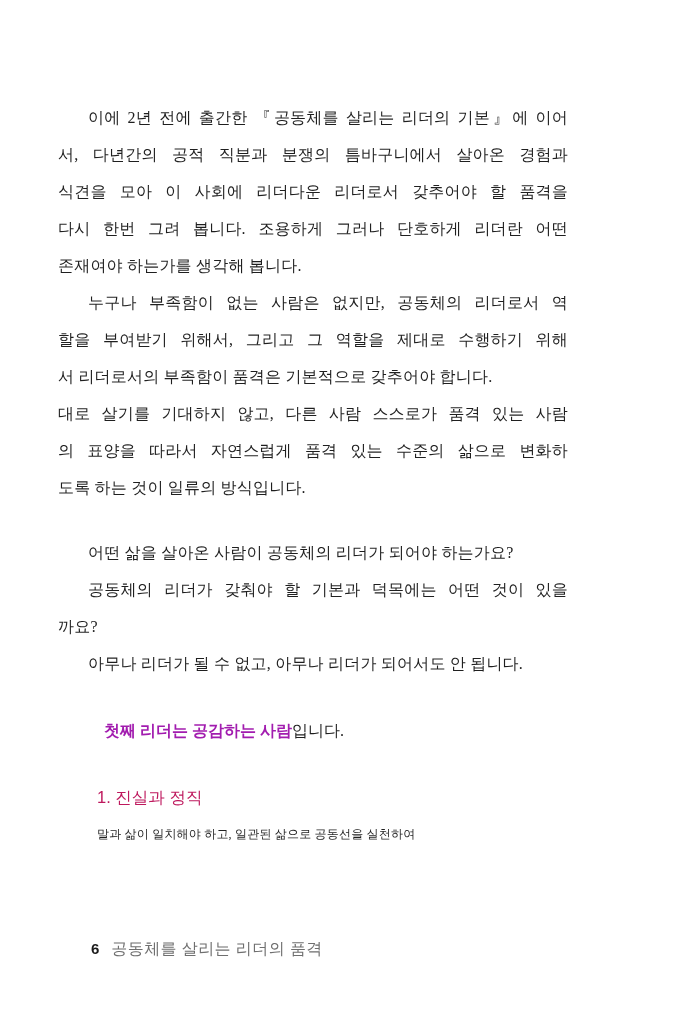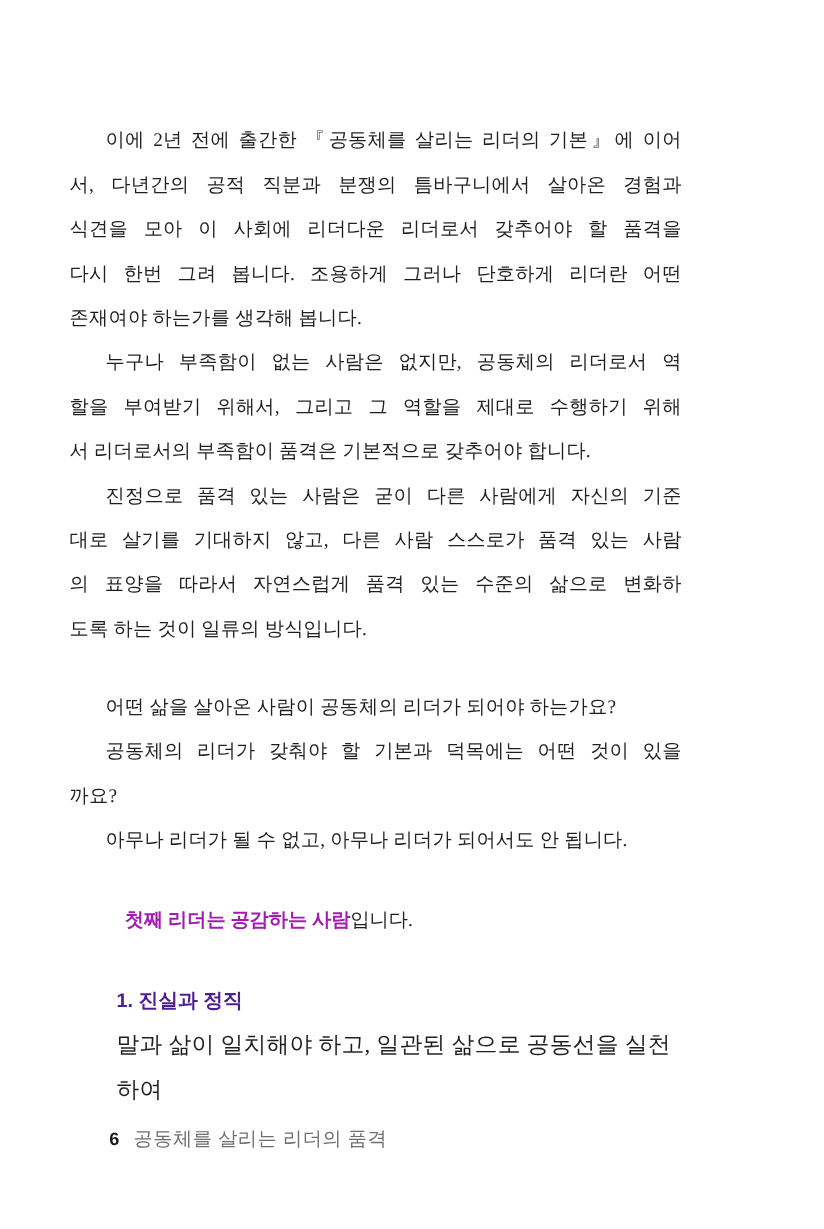--- a/index.html
+++ b/index.html
@@ -36,28 +36,28 @@
     font-size: 16px;
     color: #1f1f1f;
   }
   .statement strong { font-weight: 700; color: #a21caf; }
   .section-heading {
     margin: 0 0 0 39px;
     height: 37px;
     line-height: 37px;
     font-size: 16.5px;
     font-family: "Liberation Sans", "DejaVu Sans", sans-serif;
-    font-weight: 700;
-    color: #4c1d95;
+    font-weight: 400;
+    color: #be185d;
   }
   .section-line {
     margin: 0 0 0 39px;
     height: 37px;
     line-height: 37px;
-    font-size: 19px;
+    font-size: 12px;
     letter-spacing: 0.2px;
   }
   .page-footer {
     position: absolute;
     left: 91px;
     top: 939px;
     display: flex;
     align-items: baseline;
     gap: 12px;
     font-family: "Liberation Sans", "DejaVu Sans", sans-serif;
@@ -74,21 +74,20 @@
     <p class="line indent justify">이에 2년 전에 출간한 『공동체를 살리는 리더의 기본』에 이어</p>
     <p class="line justify">서, 다년간의 공적 직분과 분쟁의 틈바구니에서 살아온 경험과</p>
     <p class="line justify">식견을 모아 이 사회에 리더다운 리더로서 갖추어야 할 품격을</p>
     <p class="line justify">다시 한번 그려 봅니다. 조용하게 그러나 단호하게 리더란 어떤</p>
     <p class="line">존재여야 하는가를 생각해 봅니다.</p>
 
     <p class="line indent justify">누구나 부족함이 없는 사람은 없지만, 공동체의 리더로서 역</p>
     <p class="line justify">할을 부여받기 위해서, 그리고 그 역할을 제대로 수행하기 위해</p>
     <p class="line">서 리더로서의 부족함이 품격은 기본적으로 갖추어야 합니다.</p>
 
-    <p class="line indent justify">진정으로 품격 있는 사람은 굳이 다른 사람에게 자신의 기준</p>
     <p class="line justify">대로 살기를 기대하지 않고, 다른 사람 스스로가 품격 있는 사람</p>
     <p class="line justify">의 표양을 따라서 자연스럽게 품격 있는 수준의 삶으로 변화하</p>
     <p class="line">도록 하는 것이 일류의 방식입니다.</p>
 
     <div class="gap-a"></div>
 
     <p class="line indent">어떤 삶을 살아온 사람이 공동체의 리더가 되어야 하는가요?</p>
     <p class="line indent justify">공동체의 리더가 갖춰야 할 기본과 덕목에는 어떤 것이 있을</p>
     <p class="line">까요?</p>
     <p class="line indent">아무나 리더가 될 수 없고, 아무나 리더가 되어서도 안 됩니다.</p>

